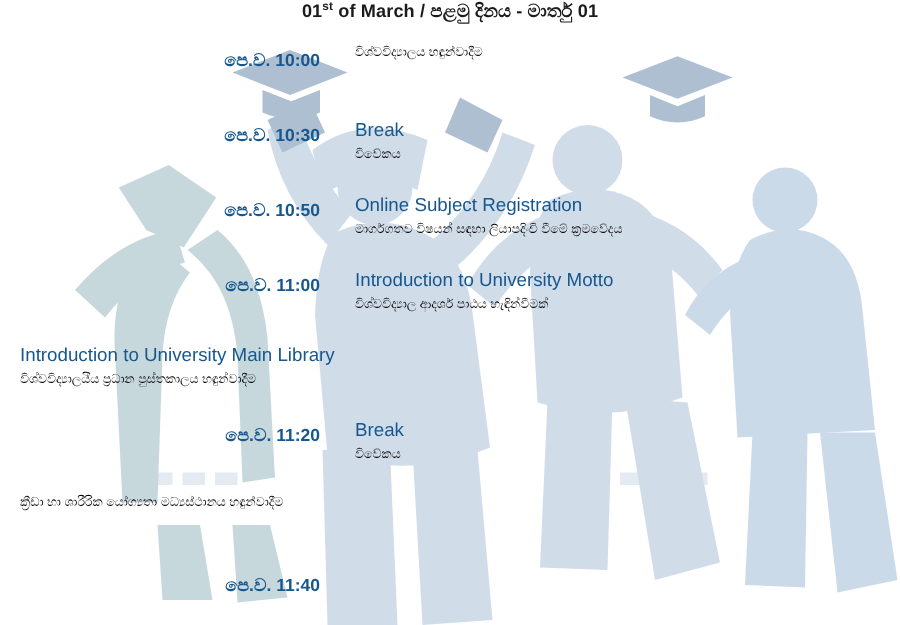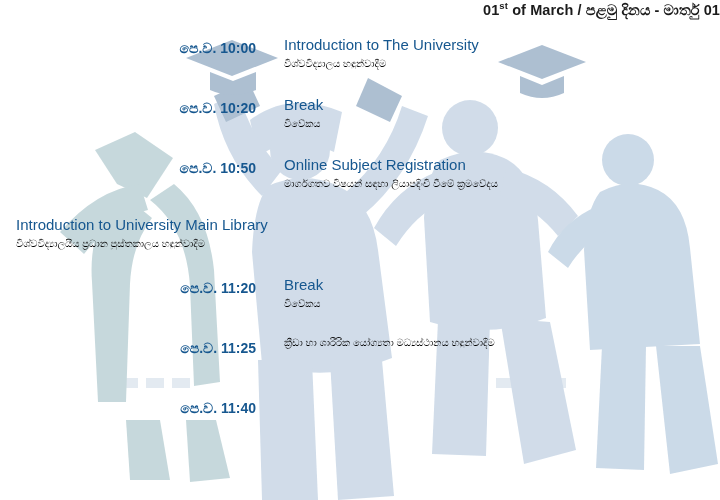--- a/index.html
+++ b/index.html
@@ -34,21 +34,21 @@
     width: 720px;
     height: 500px;
     box-sizing: border-box;
   }
 
   .day-heading {
     position: absolute;
     top: 0px;
     left: 0;
     width: 720px;
-    text-align: right;
+    text-align: center;
     font-size: 14.5px;
     font-weight: bold;
     color: #1b1b1b;
     letter-spacing: 0.1px;
   }
   .day-heading sup {
     font-size: 9.5px;
     vertical-align: super;
   }
 
@@ -170,59 +170,64 @@
 
   <div class="day-heading">
     <span>01</span><sup>st</sup><span> of March / පළමු දිනය - මාර්තු 01</span>
   </div>
 
   <div class="schedule">
 
     <div class="row">
       <div class="time-col">පෙ.ව. 10:00</div>
       <div class="text-col">
-        <div class="title-en">Introduction to The University</div>
         <div class="title-si">විශ්වවිද්‍යාලය හඳුන්වාදීම</div>
       </div>
     </div>
 
     <div class="row">
-      <div class="time-col">පෙ.ව. 10:20</div>
+      <div class="time-col">පෙ.ව. 10:30</div>
       <div class="text-col">
         <div class="title-en">Break</div>
         <div class="title-si">විවේකය</div>
       </div>
     </div>
 
     <div class="row">
       <div class="time-col">පෙ.ව. 10:50</div>
       <div class="text-col">
         <div class="title-en">Online Subject Registration</div>
         <div class="title-si">මාර්ගගතව විෂයන් සඳහා ලියාපදිංචි වීමේ ක්‍රමවේදය</div>
       </div>
     </div>
 
+    <div class="row">
+      <div class="time-col">පෙ.ව. 11:00</div>
+      <div class="text-col">
+        <div class="title-en">Introduction to University Motto</div>
+        <div class="title-si">විශ්වවිද්‍යාල ආදර්ශ පාඨය හැඳින්වීමක්</div>
+      </div>
+    </div>
 
     <div class="row">
       <div class="text-col">
         <div class="title-en">Introduction to University Main Library</div>
         <div class="title-si">විශ්වවිද්‍යාලයීය ප්‍රධාන පුස්තකාලය හඳුන්වාදීම</div>
       </div>
     </div>
 
     <div class="row">
       <div class="time-col">පෙ.ව. 11:20</div>
       <div class="text-col">
         <div class="title-en">Break</div>
         <div class="title-si">විවේකය</div>
       </div>
     </div>
 
     <div class="row">
-      <div class="time-col">පෙ.ව. 11:25</div>
       <div class="text-col">
         <div class="title-si">ක්‍රීඩා හා ශාරීරික යෝග්‍යතා මධ්‍යස්ථානය හඳුන්වාදීම</div>
       </div>
     </div>
 
     <div class="row">
       <div class="time-col">පෙ.ව. 11:40</div>
     </div>
 
   </div>

